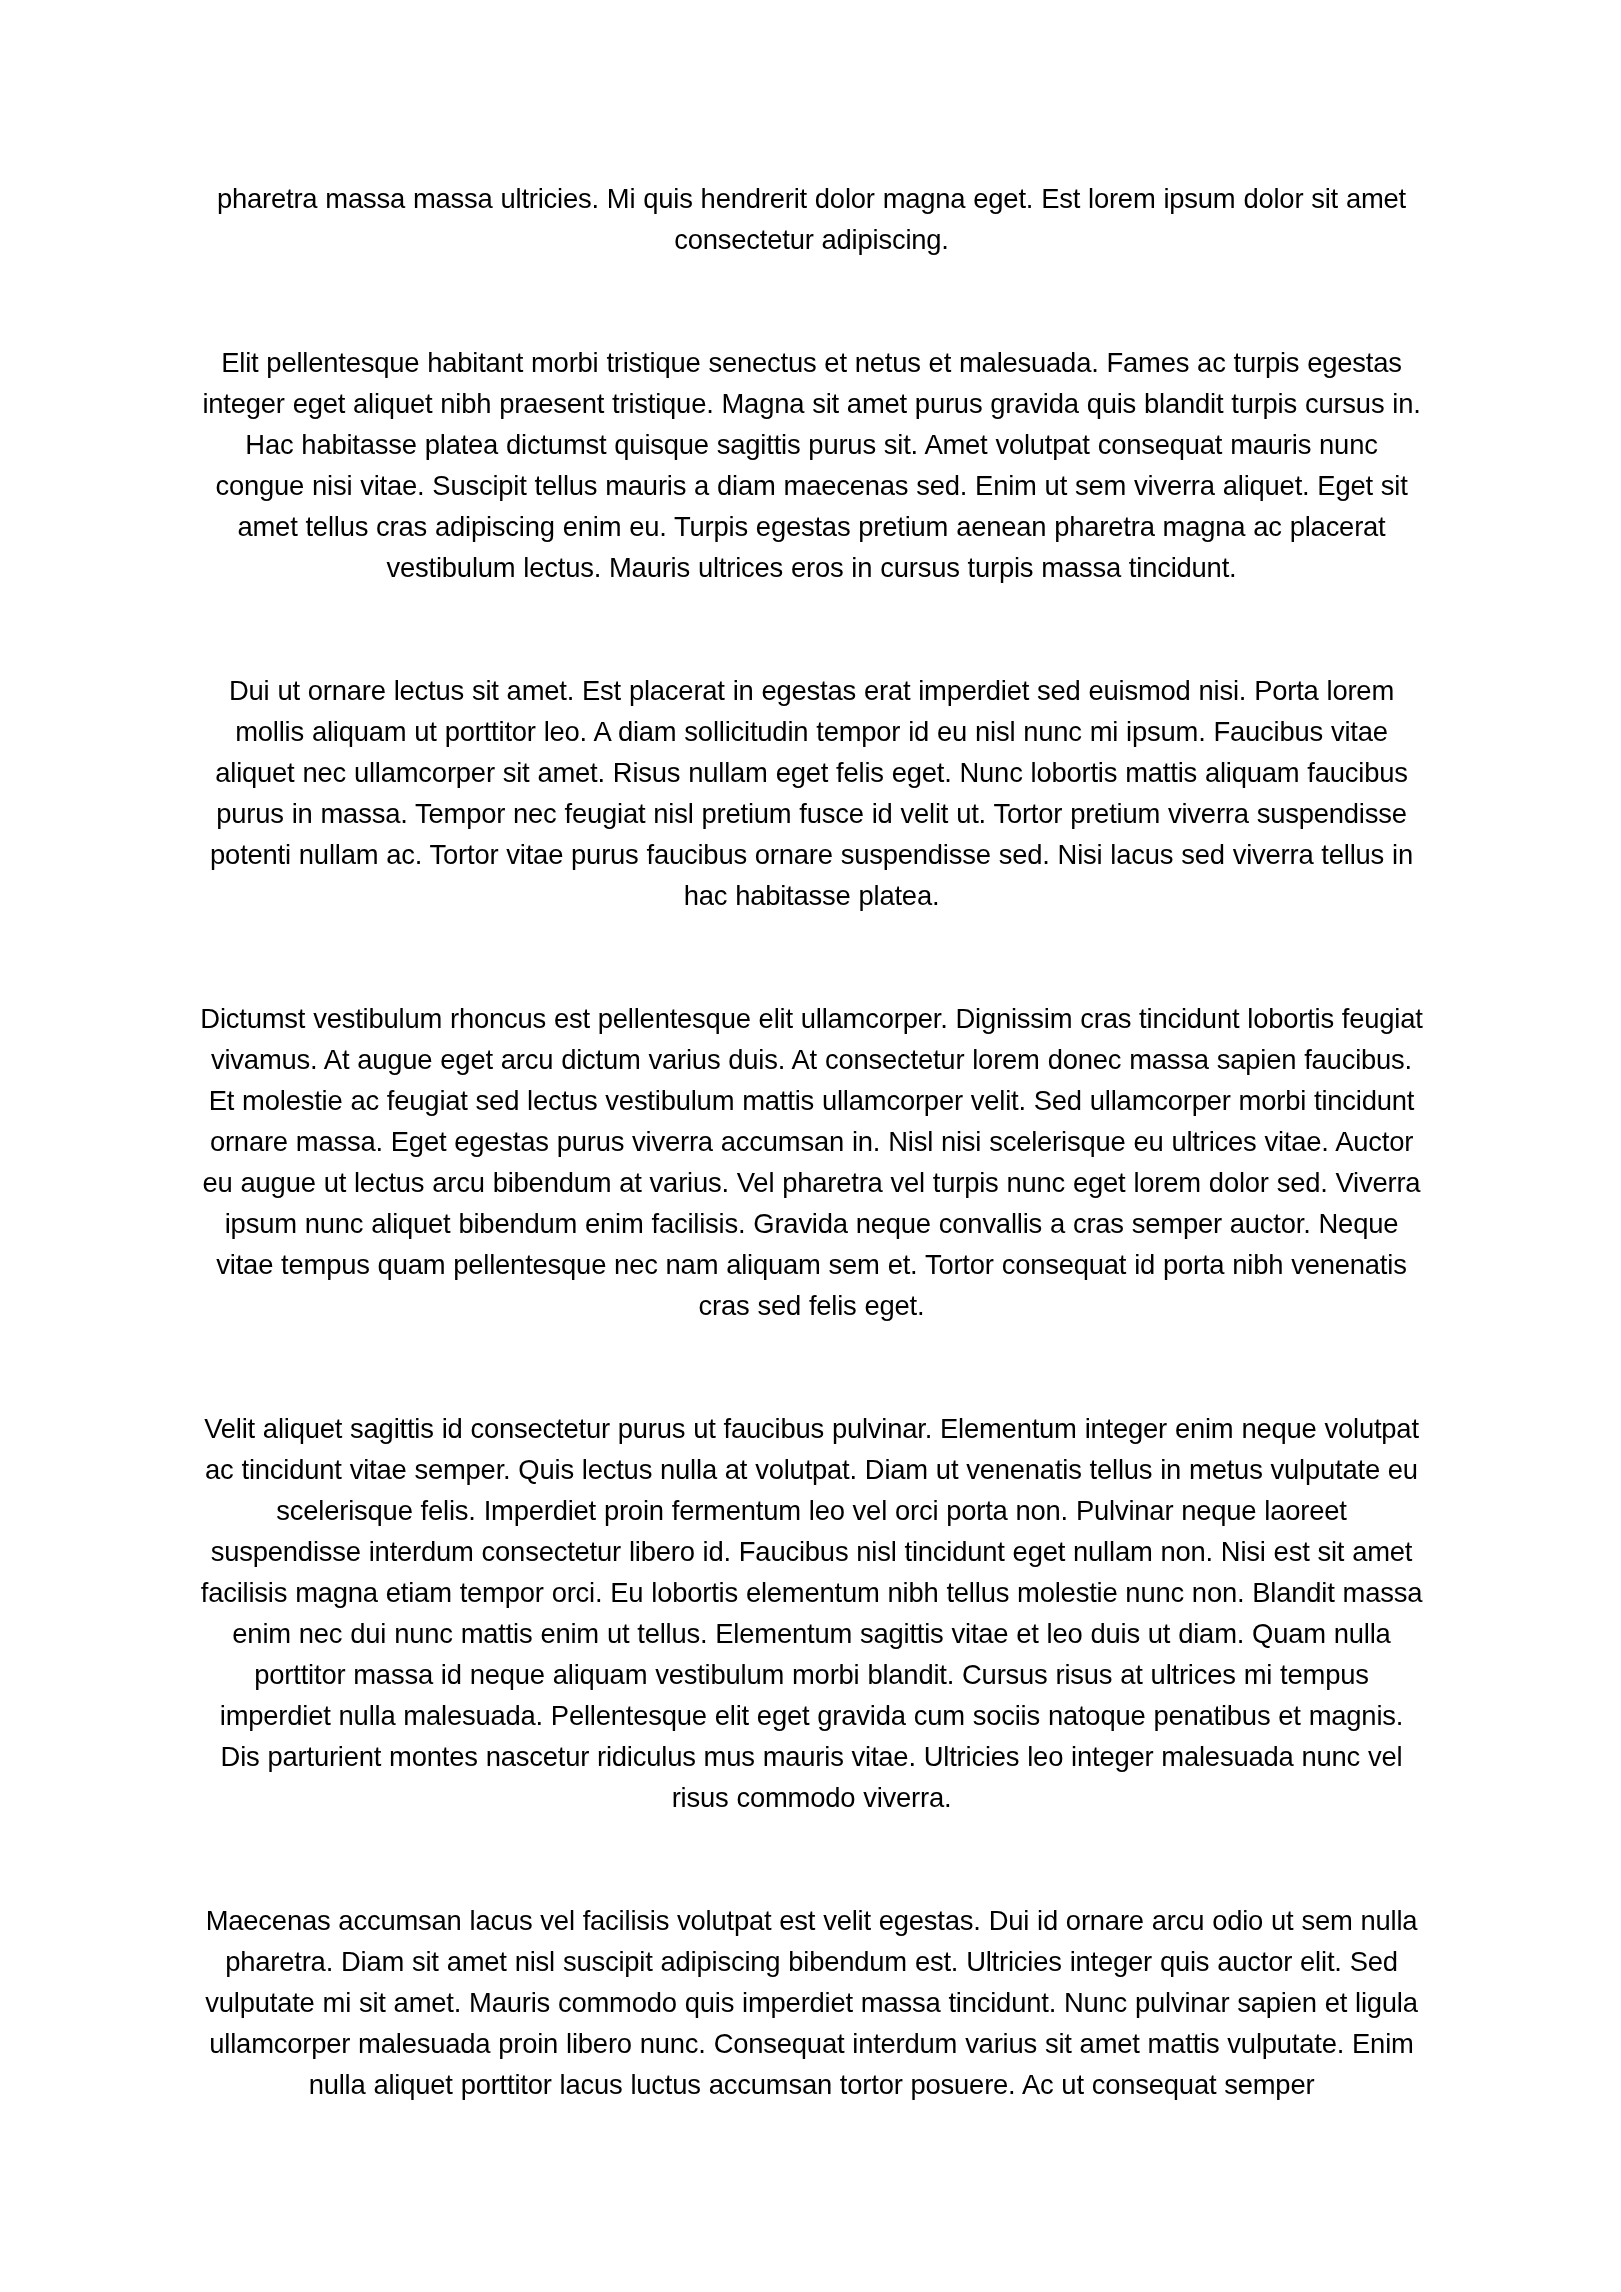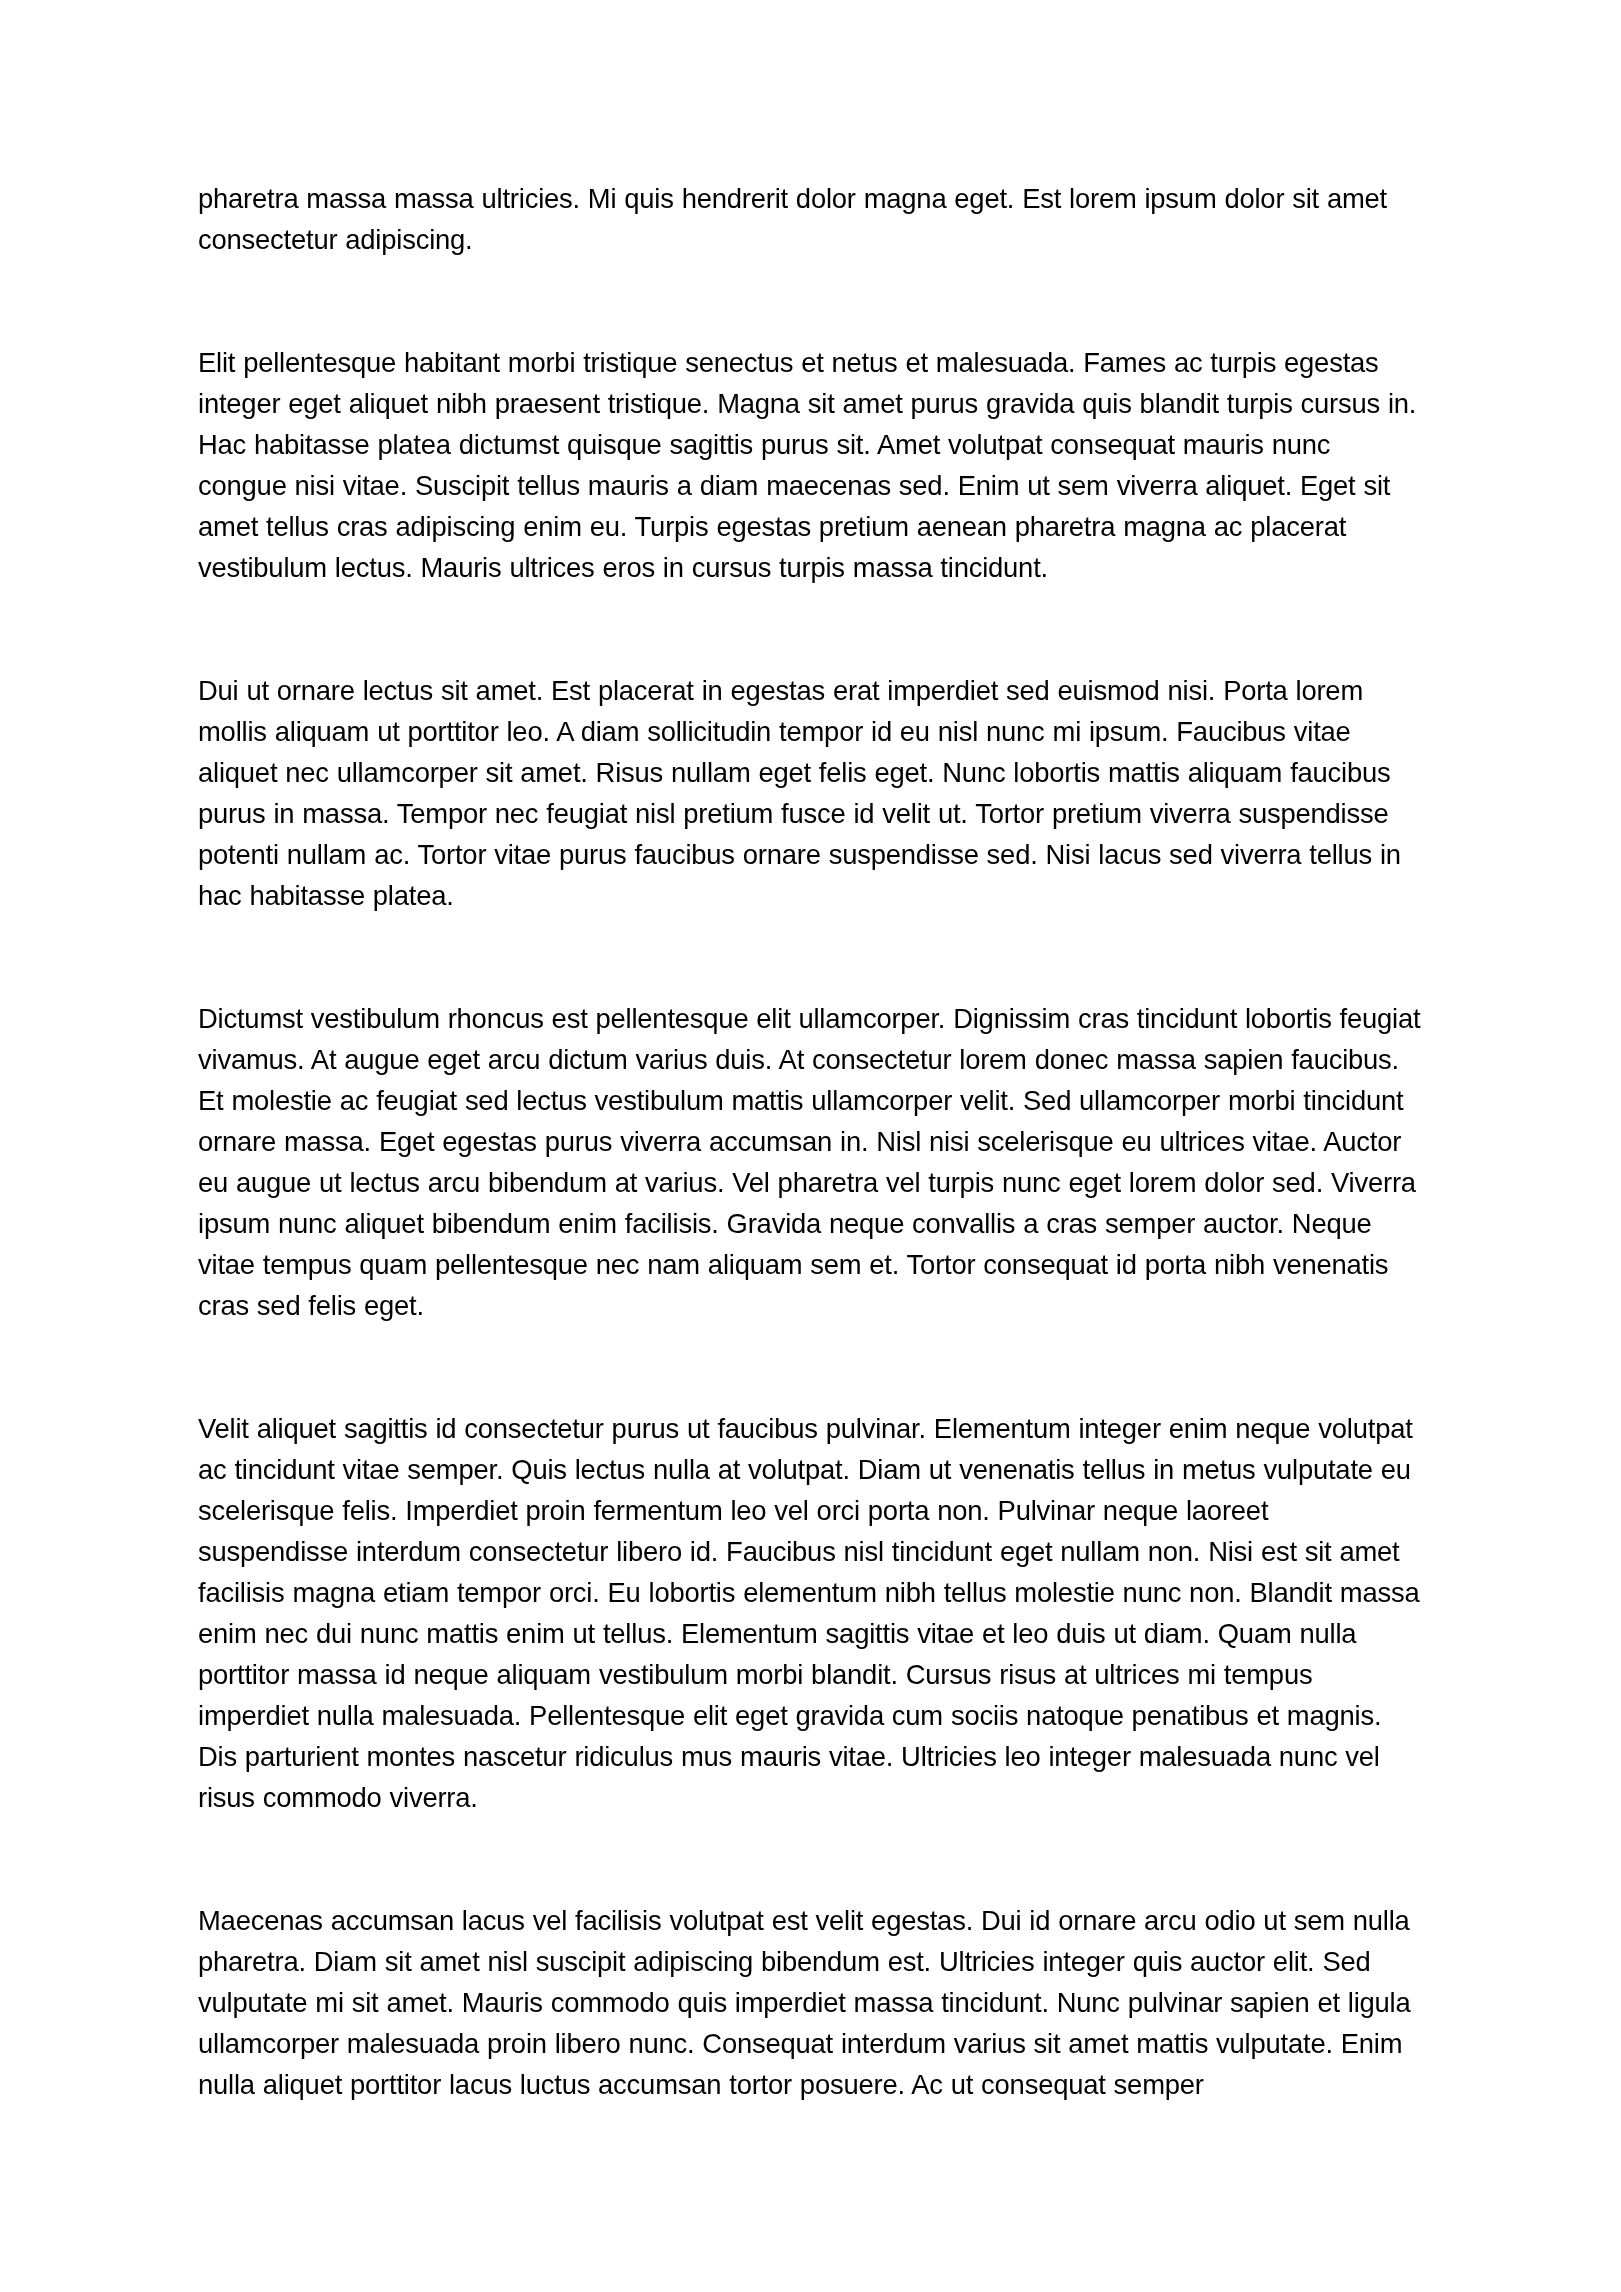--- a/index.html
+++ b/index.html
@@ -16,21 +16,21 @@
     box-sizing: border-box;
     padding: 178px 196px 0 198px;
     font-family: "Liberation Sans", "DejaVu Sans", sans-serif;
   }
   .para {
     margin: 0 0 82px 0;
     font-size: 27.4px;
     line-height: 41px;
     letter-spacing: -0.2px;
     color: #000000;
-    text-align: left;
+    text-align: center;
     word-spacing: 0.5px;
   }
 </style>
 </head>
 <body>
 
 <div class="page">
   <p class="para">pharetra massa massa ultricies. Mi quis hendrerit dolor magna eget. Est lorem ipsum dolor sit amet consectetur adipiscing.</p>
   <p class="para">Elit pellentesque habitant morbi tristique senectus et netus et malesuada. Fames ac turpis egestas integer eget aliquet nibh praesent tristique. Magna sit amet purus gravida quis blandit turpis cursus in. Hac habitasse platea dictumst quisque sagittis purus sit. Amet volutpat consequat mauris nunc congue nisi vitae. Suscipit tellus mauris a diam maecenas sed. Enim ut sem viverra aliquet. Eget sit amet tellus cras adipiscing enim eu. Turpis egestas pretium aenean pharetra magna ac placerat vestibulum lectus. Mauris ultrices eros in cursus turpis massa tincidunt.</p>
   <p class="para">Dui ut ornare lectus sit amet. Est placerat in egestas erat imperdiet sed euismod nisi. Porta lorem mollis aliquam ut porttitor leo. A diam sollicitudin tempor id eu nisl nunc mi ipsum. Faucibus vitae aliquet nec ullamcorper sit amet. Risus nullam eget felis eget. Nunc lobortis mattis aliquam faucibus purus in massa. Tempor nec feugiat nisl pretium fusce id velit ut. Tortor pretium viverra suspendisse potenti nullam ac. Tortor vitae purus faucibus ornare suspendisse sed. Nisi lacus sed viverra tellus in hac habitasse platea.</p>

